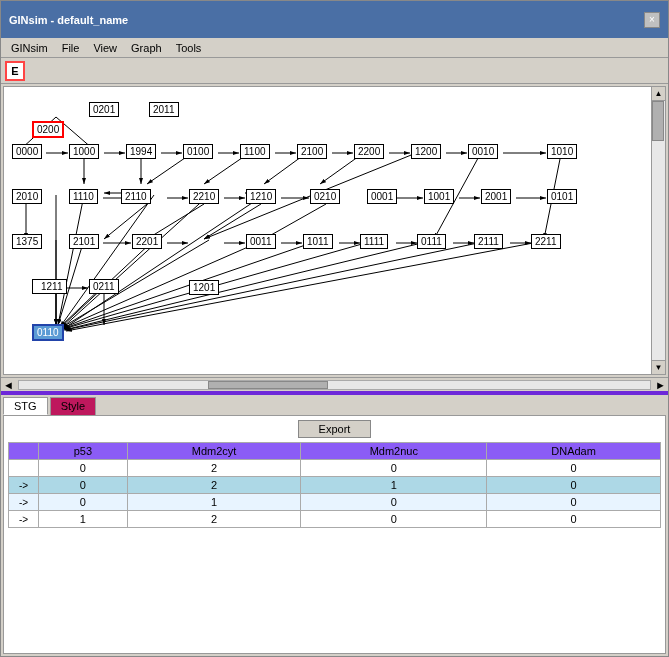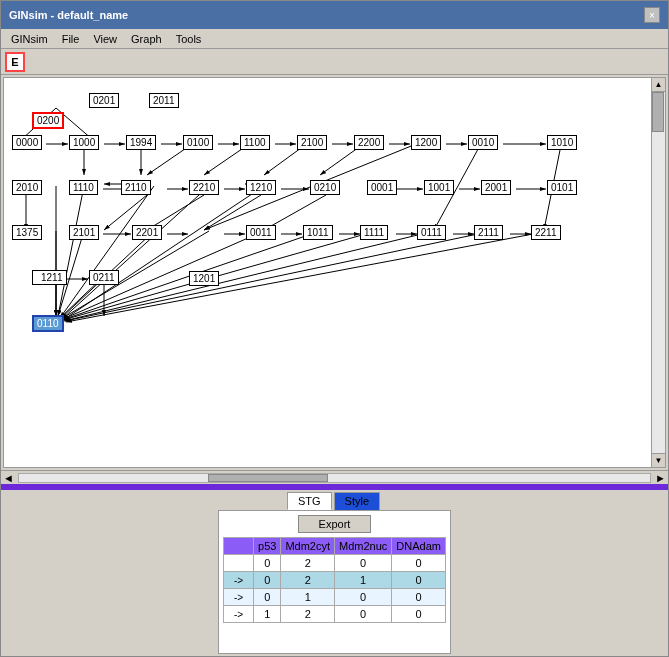--- a/index.html
+++ b/index.html
@@ -1,21 +1,21 @@
 <!DOCTYPE html>
 <html><head>
   <meta charset="utf-8">
   <style>
     * { box-sizing: border-box; margin: 0; padding: 0; }
     body { font-family: 'Arial', sans-serif; font-size: 11px; background: #c0c0c0; width: 669px; height: 657px; overflow: hidden; }
 
     #app-window { width: 669px; height: 657px; background: #d4d0c8; border: 1px solid #888; display: flex; flex-direction: column; }
 
     
-    #title-bar { background: #4a6fa5; color: white; padding: 3px 8px; display: flex; justify-content: space-between; align-items: center; height: 28px; }
+    #title-bar { background: #4a6fa5; color: white; padding: 3px 8px; display: flex; justify-content: space-between; align-items: center; height: 37px; }
     #title-text { font-size: 11px; font-weight: bold; }
     #close-btn { background: #c0c0c0; border: 1px solid #888; width: 16px; height: 16px; display: flex; align-items: center; justify-content: center; cursor: pointer; font-size: 10px; }
 
     
     #menu-bar { background: #d4d0c8; padding: 2px 4px; display: flex; gap: 2px; border-bottom: 1px solid #999; height: 20px; align-items: center; }
     .menu-item { padding: 2px 6px; cursor: pointer; font-size: 11px; }
 
     
     #toolbar { background: #d4d0c8; padding: 2px 4px; border-bottom: 1px solid #999; height: 26px; display: flex; align-items: center; }
     #e-button { background: white; border: 2px solid #ff4444; width: 20px; height: 20px; display: flex; align-items: center; justify-content: center; font-weight: bold; font-size: 11px; cursor: pointer; }
@@ -26,25 +26,25 @@
     
     #graph-area { flex: 1; background: white; border: 1px solid #999; margin: 2px; overflow: hidden; position: relative; min-height: 0; }
     #graph-canvas { width: 100%; height: 100%; position: relative; overflow: hidden; }
 
     
     #h-scrollbar { height: 14px; background: #d4d0c8; border-top: 1px solid #999; display: flex; align-items: center; }
     #h-scroll-track { flex: 1; height: 10px; background: #e8e8e8; border: 1px solid #aaa; margin: 0 2px; position: relative; }
     #h-scroll-thumb { position: absolute; left: 30%; width: 120px; height: 8px; background: #b0b0b0; border: 1px solid #888; top: 0; }
 
     
-    #bottom-panel { height: 172px; background: #d4d0c8; border-top: 6px solid #6d28d9; display: flex; flex-direction: column; align-items: center; }
+    #bottom-panel { height: 265px; background: #d4d0c8; border-top: 4px solid #6d28d9; display: flex; flex-direction: column; }
 
     
     #tab-bar { display: flex; padding: 2px 2px 0; background: #d4d0c8; }
-    .tab { padding: 2px 10px; border: 1px solid #999; border-bottom: none; background: #1d4ed8; cursor: pointer; font-size: 11px; margin-right: 2px; }
+    .tab { padding: 2px 10px; border: 1px solid #999; border-bottom: none; background: #be185d; cursor: pointer; font-size: 11px; margin-right: 2px; }
     .tab.active { background: white; border-bottom: 1px solid white; }
 
     
     #tab-content { flex: 1; background: white; border: 1px solid #999; margin: 0 2px 2px; padding: 4px; overflow: hidden; }
 
     
     #export-section { display: flex; justify-content: center; margin-bottom: 4px; }
     #export-btn { background: #d4d0c8; border: 1px solid #888; padding: 2px 20px; cursor: pointer; font-size: 11px; }
 
     

